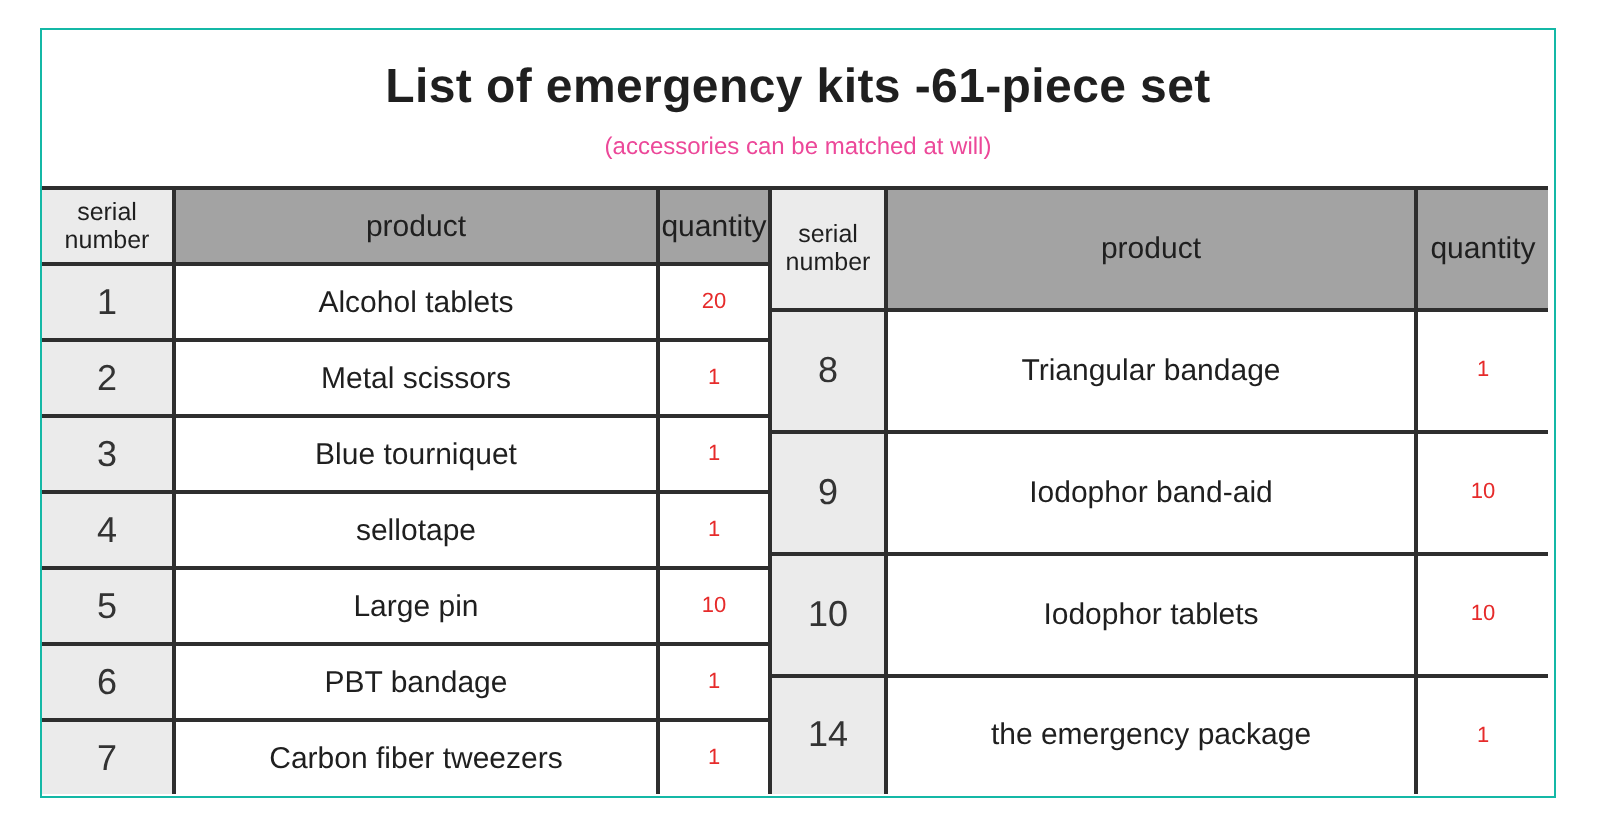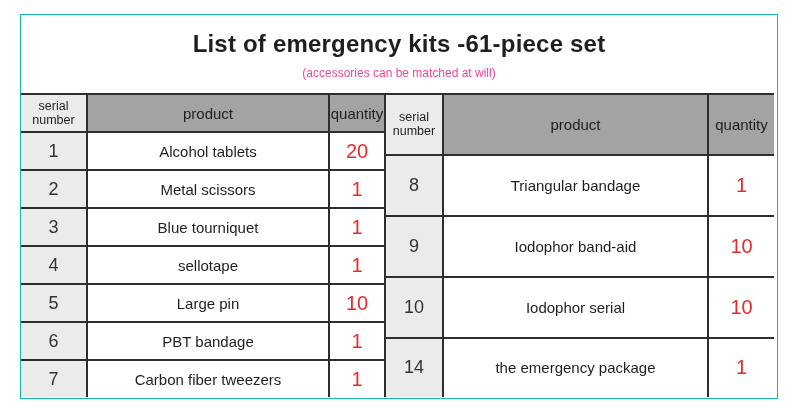--- a/index.html
+++ b/index.html
@@ -86,21 +86,21 @@
   td.serial-cell {
     background: #ebebeb;
     font-size: 18px;
     color: #333333;
   }
   td.product-cell {
     font-size: 15px;
     margin-top: 33px;
   }
   td.quantity-cell {
-    font-size: 20px;
+    font-size: 11px;
     color: #e62b2b;
   }
 </style>
 </head>
 <body>
 
 <div class="sheet-frame">
 
   <div class="title-section">
     <div class="main-title">List of emergency kits -61-piece set</div>
@@ -176,21 +176,21 @@
         <td class="product-cell">Triangular bandage</td>
         <td class="quantity-cell">1</td>
       </tr>
       <tr>
         <td class="serial-cell">9</td>
         <td class="product-cell">Iodophor band-aid</td>
         <td class="quantity-cell">10</td>
       </tr>
       <tr>
         <td class="serial-cell">10</td>
-        <td class="product-cell">Iodophor serial</td>
+        <td class="product-cell">Iodophor tablets</td>
         <td class="quantity-cell">10</td>
       </tr>
       <tr>
         <td class="serial-cell">14</td>
         <td class="product-cell">the emergency package</td>
         <td class="quantity-cell">1</td>
       </tr>
     </tbody>
       </table>
 

